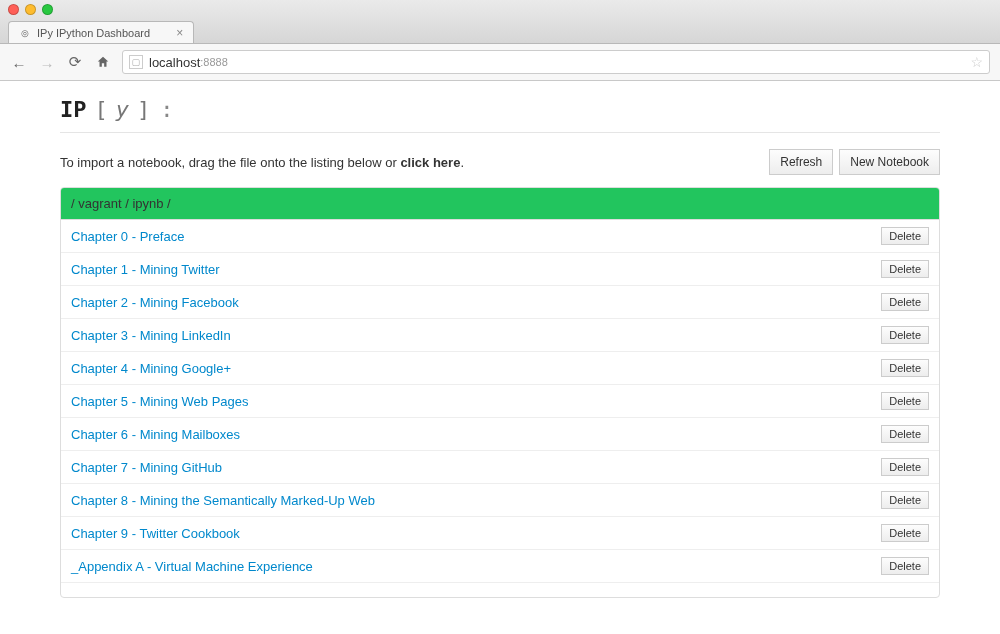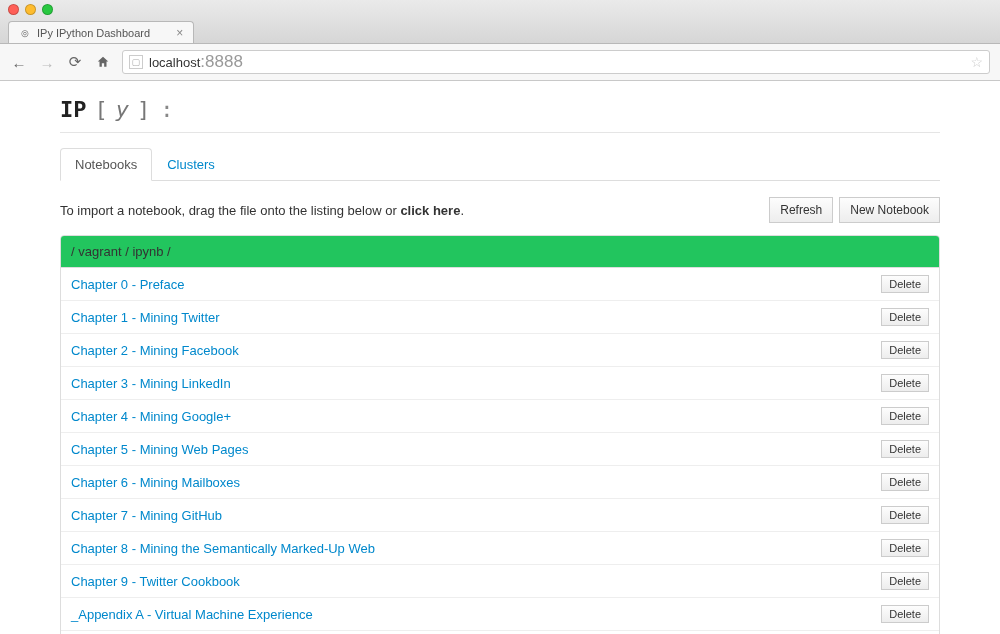--- a/index.html
+++ b/index.html
@@ -15,21 +15,21 @@
   .tab-strip { display:flex; align-items:flex-end; padding: 0 8px; height: 24px; }
   .browser-tab { display:flex; align-items:center; gap:6px; background: #f7f7f7; border: 1px solid #b8b8b8; border-bottom: none; border-radius: 4px 4px 0 0; padding: 3px 10px; font-size: 11px; color:#555; height: 22px; }
   .browser-tab .favicon { width:12px; height:12px; display:flex; align-items:center; justify-content:center; font-size:9px; color:#666; }
   .browser-tab .tab-close { color:#888; font-size:12px; line-height:1; margin-left: 20px; }
   .nav-bar { display:flex; align-items:center; gap:10px; padding: 6px 10px; background: #f7f7f7; border-bottom:1px solid #c8c8c8; }
   .nav-btn { color:#666; font-size:15px; display:flex; align-items:center; justify-content:center; width:18px; }
   .nav-btn.disabled { color:#bbb; }
   .url-bar { flex:1; display:flex; align-items:center; border:1px solid #ccc; border-radius:3px; background:#fff; height:24px; padding:0 6px; }
   .url-bar .page-icon { width:14px; height:14px; border:1px solid #ccc; margin-right:6px; font-size:9px; display:flex; align-items:center; justify-content:center; color:#aaa; }
   .url-bar .url-host { color:#333; font-size:13px; }
-  .url-bar .url-port { color:#999; font-size:17px; }
+  .url-bar .url-port { color:#999; font-size:11px; }
   .url-bar .star { margin-left:auto; color:#ccc; font-size:14px; }
 
   
   .container { width: 880px; margin: 0 auto; padding-top: 12px; }
   .logo-row { padding: 4px 0 10px 0; }
   .logo { font-family: "Menlo","Consolas",monospace; font-size: 22px; color:#222; display:flex; align-items:baseline; gap:8px; }
   .logo .ip { font-weight:600; }
   .logo .bracket, .logo .y { color:#777; }
   .logo .y { font-style:italic; }
   .logo .colon { color:#888; margin: 0 2px; }
@@ -93,24 +93,20 @@
     <div class="logo">
       <span class="ip">IP</span>
       <span class="bracket">[</span>
       <span class="y">y</span>
       <span class="bracket">]</span>
       <span class="colon">:</span>
     </div>
   </div>
   <hr class="hr-light">
 
-  <div class="tabs" id="tabs">
-      <div class="tab active">Notebooks</div>
-      <div class="tab">Clusters</div>
-    </div>
 
   <div class="toolbar-row">
     <div class="import-text">
       <span>To import a notebook, drag the file onto the listing below or </span><span class="link">click here</span><span>.</span>
     </div>
     <div class="toolbar-buttons">
       <button class="btn">Refresh</button>
       <button class="btn">New Notebook</button>
     </div>
   </div>

